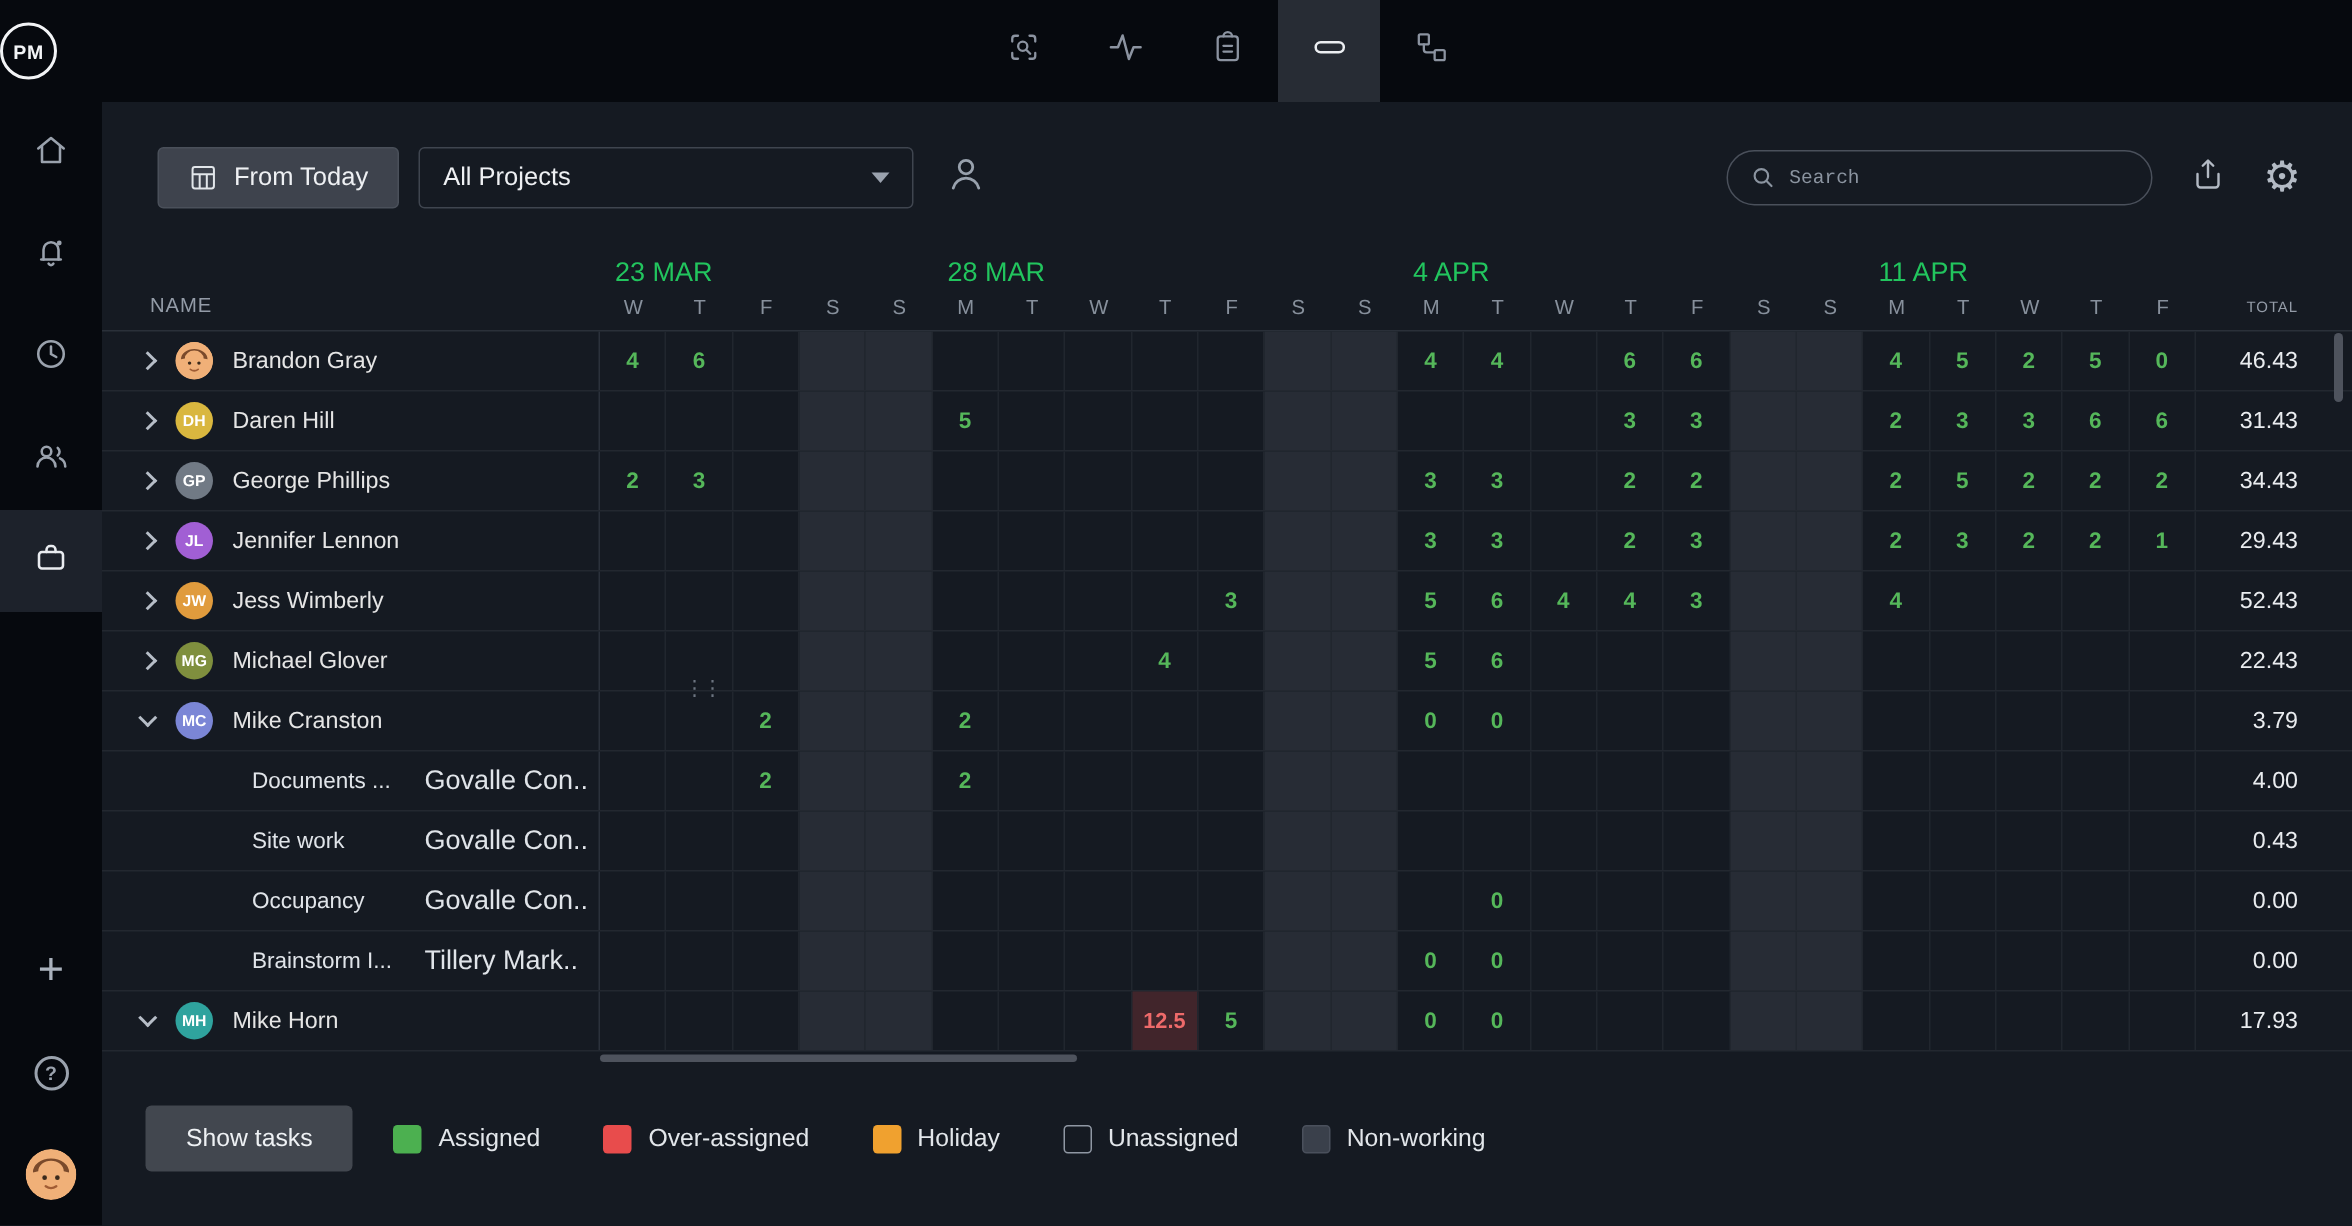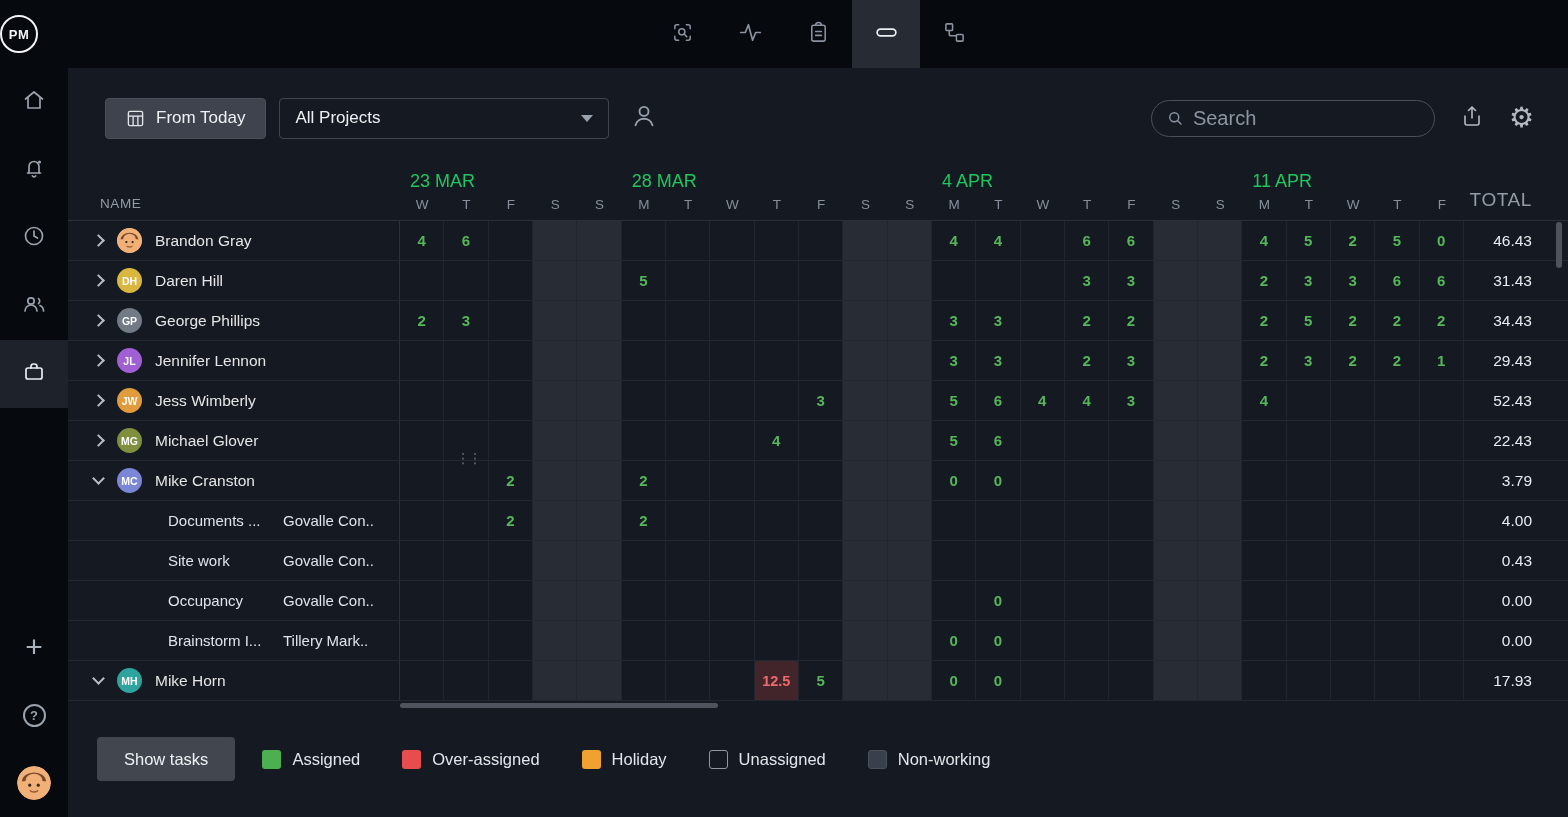--- a/index.html
+++ b/index.html
@@ -27,45 +27,45 @@
   .tab.active { background: #272c34; }
 
   
   .content { flex: 1; position: relative; background: #151a22; }
   .controls { margin-top: 28px; height: 44px; display: flex; align-items: center; padding-left: 37px; padding-right: 34px; }
   .btn-from-today { height: 41px; display: flex; align-items: center; gap: 11px; background: #3e434d; border: 1px solid #4a505a; border-radius: 4px; padding: 0 20px; color: #eef0f3; font-size: 17px; cursor: pointer; font-family: "Liberation Sans", sans-serif; }
   .dropdown { margin-left: 13px; width: 330px; height: 41px; background: #151a22; border: 1px solid #3f454f; border-radius: 4px; display: flex; align-items: center; padding: 0 15px; color: #eef0f3; font-size: 17px; cursor: pointer; }
   .dd-caret { margin-left: auto; width: 0; height: 0; border-left: 6px solid transparent; border-right: 6px solid transparent; border-top: 7px solid #9aa2ae; }
   .person-filter { margin-left: 20px; cursor: pointer; display: flex; }
   .search-box { margin-left: auto; width: 284px; height: 37px; border: 1px solid #4a505b; border-radius: 19px; display: flex; align-items: center; padding: 0 14px; gap: 9px; }
-  .search-box input { background: transparent; border: none; outline: none; color: #d946ef; font-size: 20px; width: 100%; font-family: Liberation Sans, sans-serif; }
+  .search-box input { background: transparent; border: none; outline: none; color: #d946ef; font-size: 13px; width: 100%; font-family: Liberation Mono, monospace; }
   .search-box input::placeholder { color: #8b94a0; }
   .icon-btn { margin-left: 25px; cursor: pointer; display: flex; }
   .gear-glyph { color: #b3bac4; font-size: 28px; line-height: 1; }
 
   
   .grid { margin-top: 26px; position: relative; }
   .grid-header { display: flex; height: 54px; }
   .gh-name { width: 332px; display: flex; align-items: flex-end; padding: 0 0 9px 32px; color: #939ba7; font-size: 13.5px; letter-spacing: .6px; }
   .gh-weeks { width: 1064px; display: flex; }
   .week-group { display: flex; flex-direction: column; justify-content: flex-end; }
   .week-label { color: #22c55e; font-size: 18px; padding-left: 10px; margin-bottom: 5px; white-space: nowrap; }
   .day-letters { display: flex; }
   .day-letter { flex: 1 1 0; text-align: center; color: #87909c; font-size: 13.5px; padding-bottom: 8px; }
-  .gh-total { width: 104px; display: flex; align-items: flex-end; justify-content: flex-end; padding: 0 36px 9px 0; color: #939ba7; font-size: 19px; letter-spacing: .6px; text-align: right; }
+  .gh-total { width: 104px; display: flex; align-items: flex-end; justify-content: flex-end; padding: 0 36px 9px 0; color: #939ba7; font-size: 10px; letter-spacing: .6px; text-align: right; }
   .grid-rows { border-top: 1px solid #2a3039; position: relative; }
   .grid-row { display: flex; height: 40px; border-bottom: 1px solid #232830; }
   .name-cell { width: 332px; display: flex; align-items: center; border-right: 1px solid #2b313b; }
   .chev { width: 9px; height: 9px; border-right: 2px solid #b6bdc7; border-bottom: 2px solid #b6bdc7; margin-left: 26px; flex-shrink: 0; cursor: pointer; }
   .chev.right { transform: rotate(-45deg); }
   .chev.down  { transform: rotate(45deg); margin-top: -4px; }
   .avatar { width: 25px; height: 25px; border-radius: 50%; margin-left: 14px; display: flex; align-items: center; justify-content: center; font-size: 10.5px; font-weight: bold; color: #fff; flex-shrink: 0; overflow: hidden; }
   .person-name { margin-left: 13px; color: #e5e5e5; font-size: 15.5px; white-space: nowrap; }
   .task-name { margin-left: 100px; width: 115px; color: #e0e4e9; font-size: 15px; white-space: nowrap; overflow: hidden; flex-shrink: 0; }
-  .project-name { color: #e0e4e9; font-size: 15px; white-space: nowrap; overflow: hidden; }
+  .project-name { color: #e0e4e9; font-size: 18px; white-space: nowrap; overflow: hidden; }
   .day-cells { width: 1064px; display: flex; }
   .day-cell { flex: 1 1 0; border-right: 1px solid #21262e; display: flex; align-items: center; justify-content: center; font-size: 15px; font-weight: bold; cursor: pointer; }
   .day-cell.weekend { background: #272c35; }
   .day-cell.assigned { color: #55b75a; }
   .day-cell.over { color: #ee6a6a; background: rgba(224,76,76,.22); font-size: 14.5px; }
   .total-cell { width: 104px; display: flex; align-items: center; justify-content: flex-end; padding-right: 36px; color: #e9ecef; font-size: 15.5px; }
   .resize-handle { position: absolute; left: 388px; top: 285px; color: #6c7480; font-size: 14px; letter-spacing: -2px; cursor: col-resize; line-height: 1; }
   .hscroll { margin-left: 332px; width: 1064px; height: 6px; position: relative; margin-top: 2px; }
   .hscroll-thumb { position: absolute; left: 0; top: 0; width: 318px; height: 5px; border-radius: 3px; background: #4e535d; cursor: pointer; }
   .vscroll-thumb { position: absolute; right: 6px; top: 154px; width: 6px; height: 46px; border-radius: 3px; background: #4e535d; cursor: pointer; }

